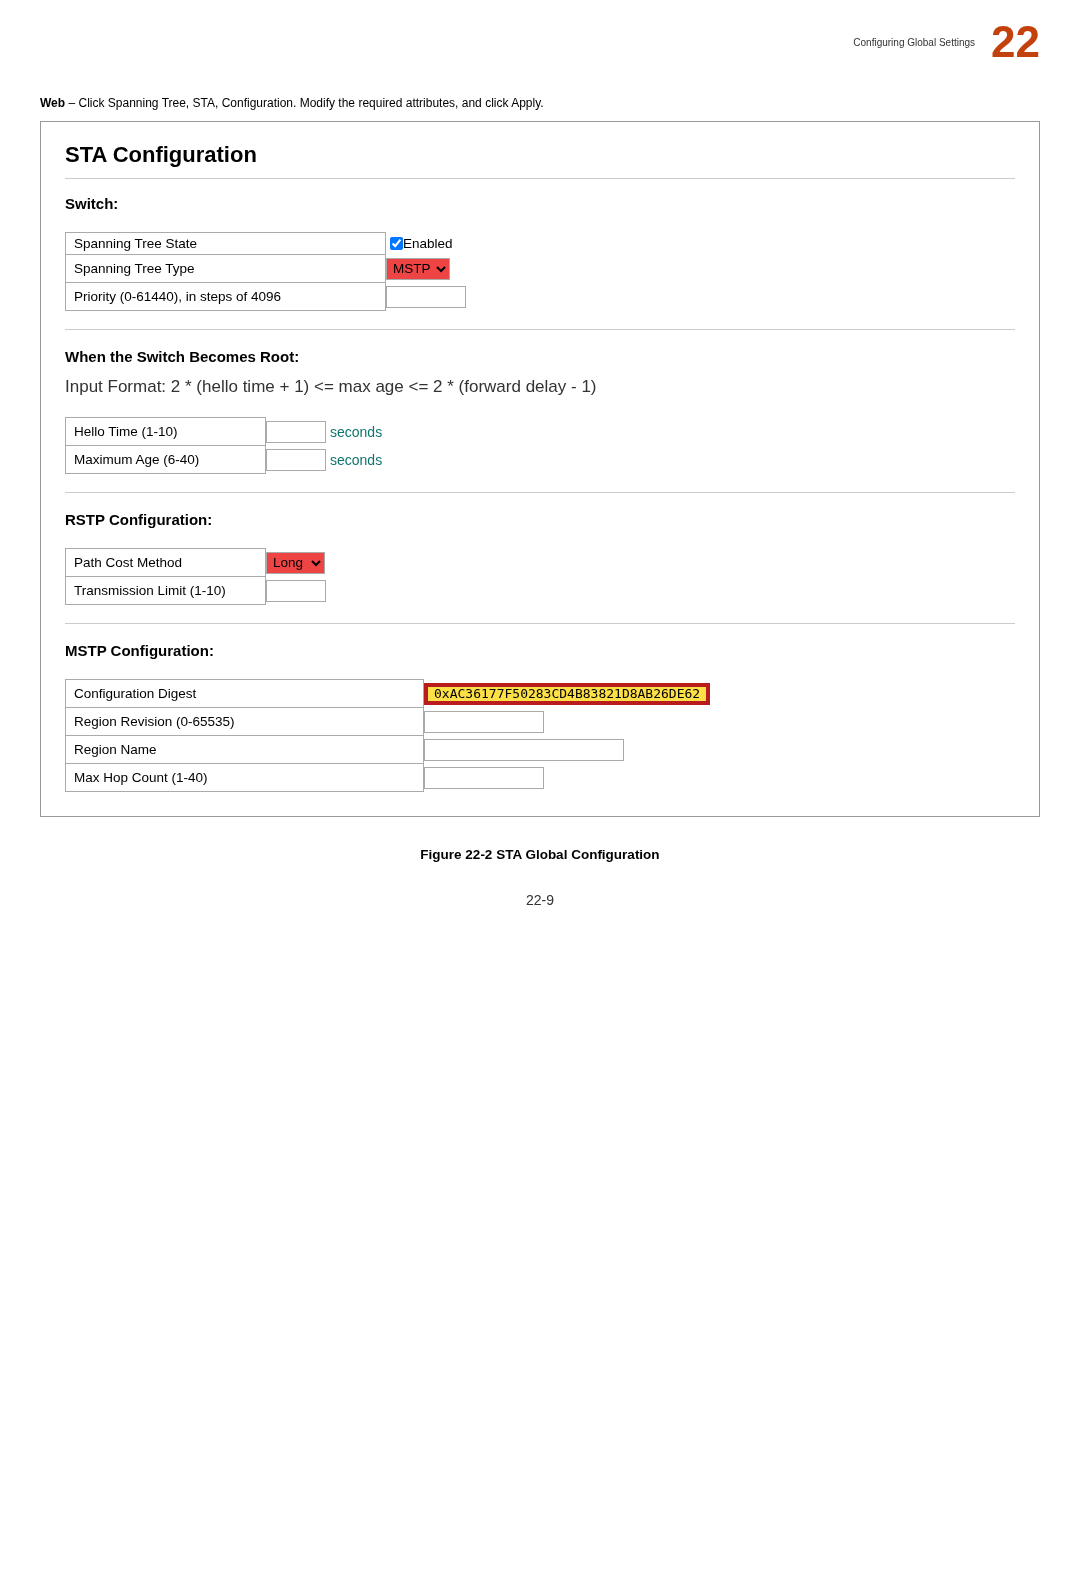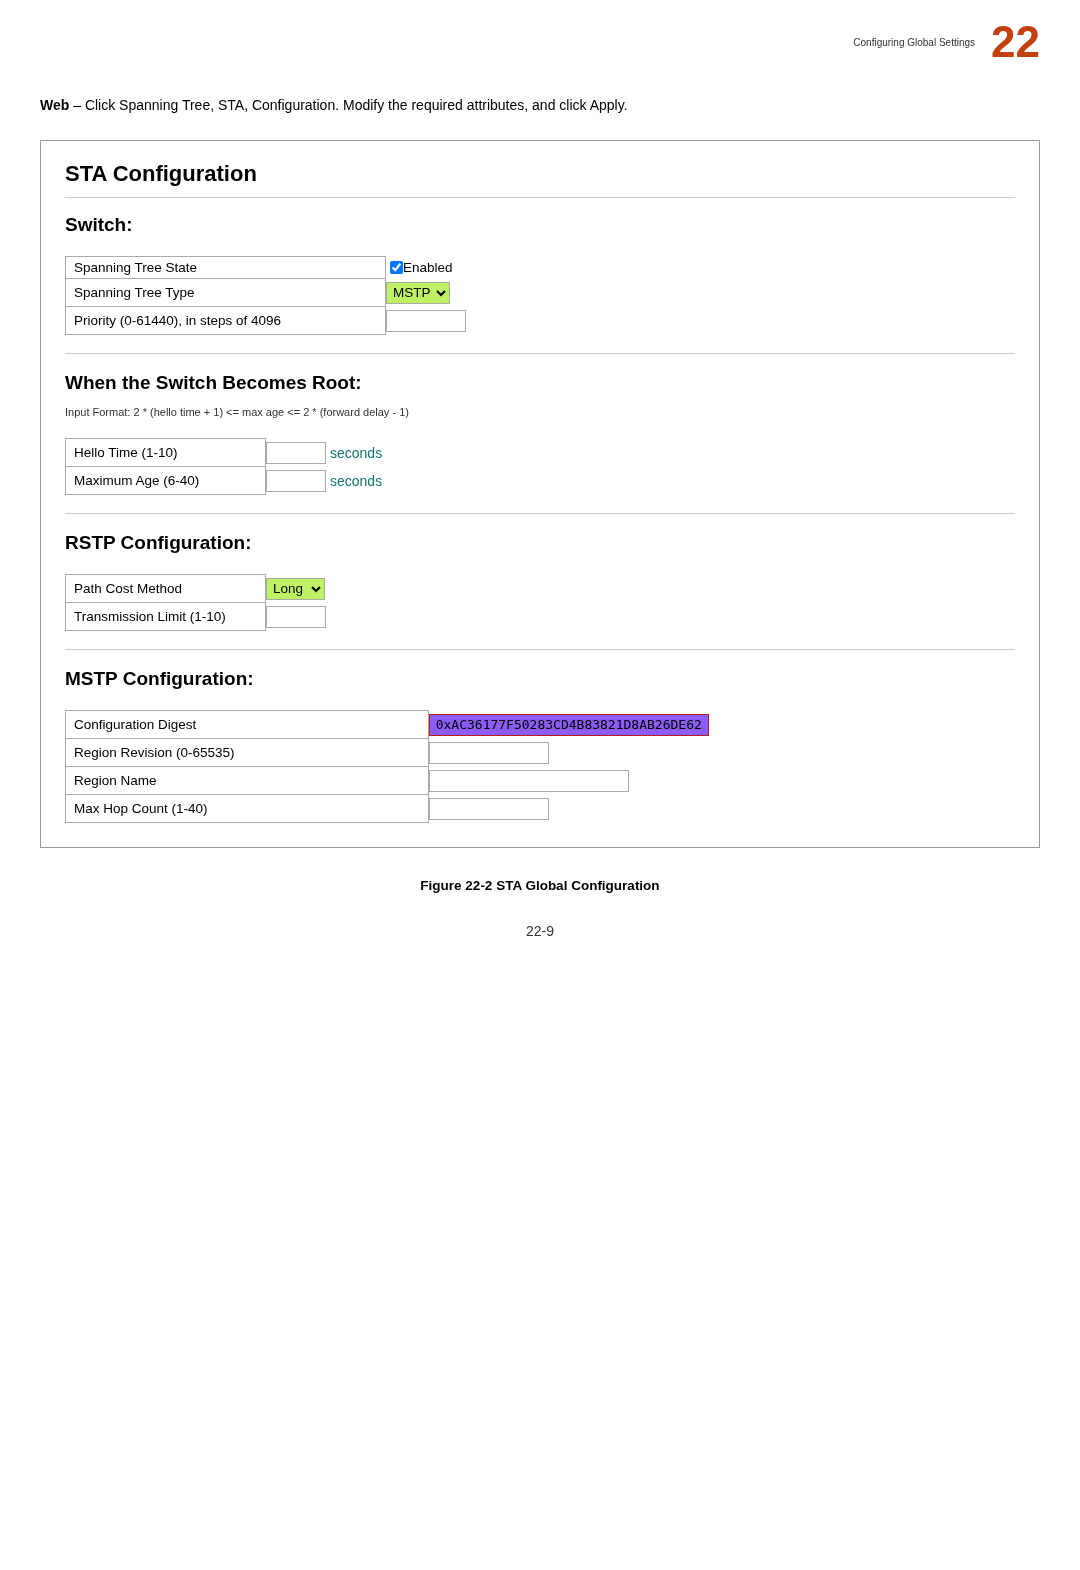--- a/index.html
+++ b/index.html
@@ -28,22 +28,22 @@
     }
 
     .chapter-number {
       font-size: 44px;
       font-weight: bold;
       color: #c2410c;
       line-height: 1;
     }
 
     .intro-text {
-      font-size: 14px;
-      margin-bottom: 24px;
+      font-size: 12px;
+      margin-bottom: 8px;
       line-height: 1.6;
     }
 
     .intro-text strong {
       font-weight: bold;
     }
 
     .config-box {
       border: 1px solid #999;
       padding: 20px 24px 24px 24px;
@@ -52,21 +52,21 @@
 
     .config-box-title {
       font-size: 22px;
       font-weight: bold;
       margin-bottom: 16px;
       padding-bottom: 10px;
       border-bottom: 1px solid #ccc;
     }
 
     .section-title {
-      font-size: 19px;
+      font-size: 15px;
       font-weight: bold;
       margin-bottom: 12px;
       margin-top: 4px;
     }
 
     .section-divider {
       border: none;
       border-top: 1px solid #ccc;
       margin: 18px 0;
     }
@@ -100,32 +100,32 @@
       padding: 2px 4px;
       font-size: 13.5px;
       height: 22px;
     }
 
     .select-field {
       border: 1px solid #aaa;
       padding: 1px 2px;
       font-size: 13.5px;
       height: 22px;
-      background: #bef264;
+      background: #ef4444;
     }
 
     .checkbox-cell {
       display: flex;
       align-items: center;
       gap: 0;
       padding-left: 4px;
     }
 
     .hint-text {
-      font-size: 11px;
+      font-size: 17px;
       margin-bottom: 0;
       color: #333;
     }
 
     .unit-text {
       font-size: 14px;
       margin-left: 4px;
       color: #0f766e;
     }
 
@@ -150,23 +150,23 @@
 
     
     .switch-table td:first-child {
       width: 320px;
     }
 
     
     .wide-value {
       font-size: 13px;
       font-family: monospace;
-      border: 1px solid #b91c1c;
+      border: 4px solid #b91c1c;
       padding: 2px 6px;
-      background: #8b5cf6;
+      background: #fde047;
       height: 22px;
       display: inline-flex;
       align-items: center;
     }
   </style>
 </head>
 <body>
 
 <div class="page-header">
   <span class="chapter-title">Configuring Global Settings</span>

